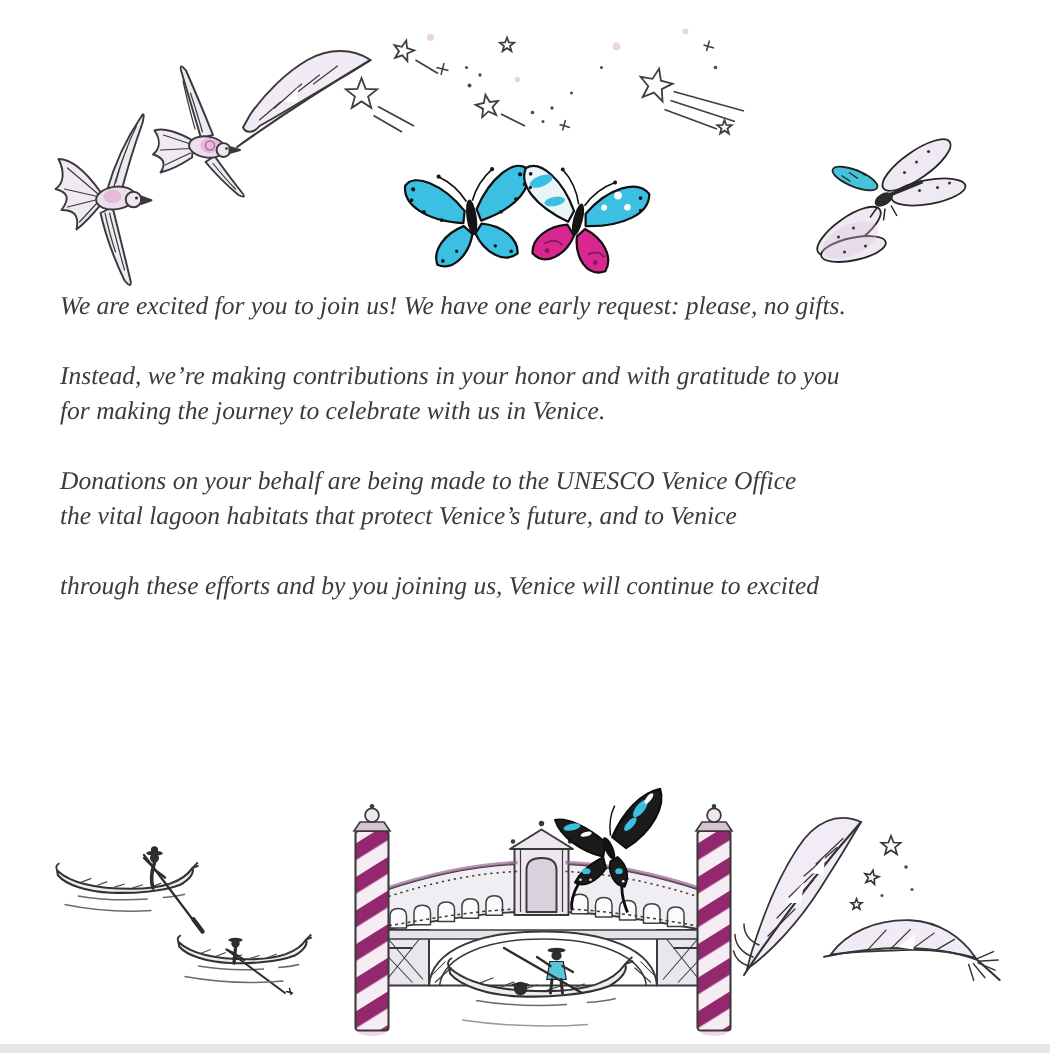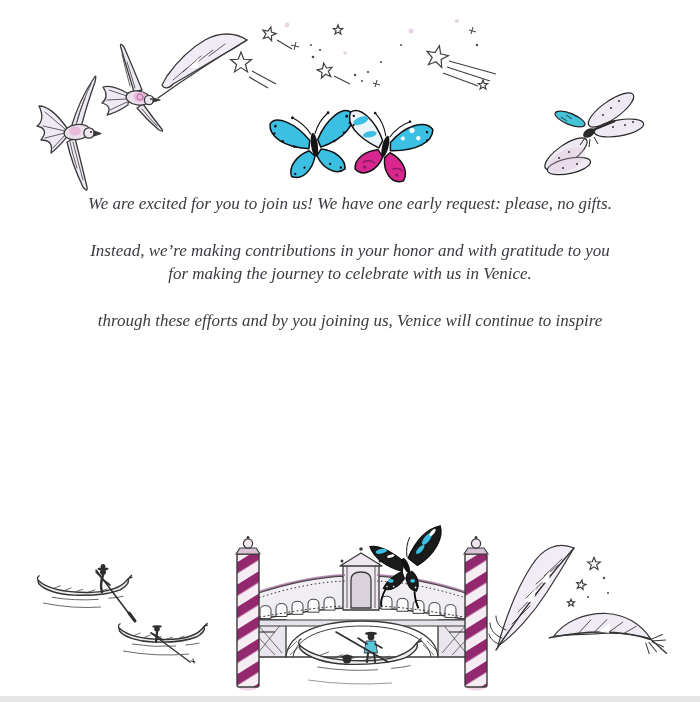--- a/index.html
+++ b/index.html
@@ -7,21 +7,21 @@
     position:relative;
     width:700px;height:702px;
     background:#ffffff;
     overflow:hidden;
     font-family:"Liberation Serif", serif;
   }
   .decor{position:absolute;}
   .message{
     position:absolute;
     left:40px;right:40px;top:192px;
-    text-align:center;
+    text-align:left;
     font-style:italic;
     font-size:17px;
     color:#3b3a40;
   }
   .para{margin:0 0 24px 0;padding:0;}
   .tline{display:block;line-height:23px;white-space:nowrap;}
   .photo-edge{
     position:absolute;left:0;right:0;bottom:0;height:6px;
     background:#dedede;opacity:.75;
   }
@@ -206,23 +206,25 @@
 
   <div class="message">
     <p class="para">
       <span class="tline">We are excited for you to join us! We have one early request: please, no gifts.</span>
     </p>
     <p class="para">
       <span class="tline">Instead, we’re making contributions in your honor and with gratitude to you</span>
       <span class="tline">for making the journey to celebrate with us in Venice.</span>
     </p>
     <p class="para">
+      <span class="tline">Donations on your behalf are being made to the UNESCO Venice Office</span>
+      <span class="tline">the vital lagoon habitats that protect Venice’s future, and to Venice</span>
     </p>
     <p class="para">
-      <span class="tline">through these efforts and by you joining us, Venice will continue to inspire</span>
+      <span class="tline">through these efforts and by you joining us, Venice will continue to excited</span>
     </p>
   </div>
 
   <svg class="decor" style="left:25px;top:545px" width="245" height="150" viewBox="0 0 245 150">
     <g>
       <use href="#def-gondola" transform="translate(12,30) scale(0.53)"></use>
       <g stroke="#2e2e2e" stroke-linecap="round">
         <circle fill="#2e2e2e" stroke="none" cx="78" cy="27" r="3"></circle>
         <ellipse fill="#2e2e2e" stroke="none" cx="78" cy="23.8" rx="5.5" ry="1.6"></ellipse>
         <circle fill="#2e2e2e" stroke="none" cx="78" cy="21.5" r="2.4"></circle>

